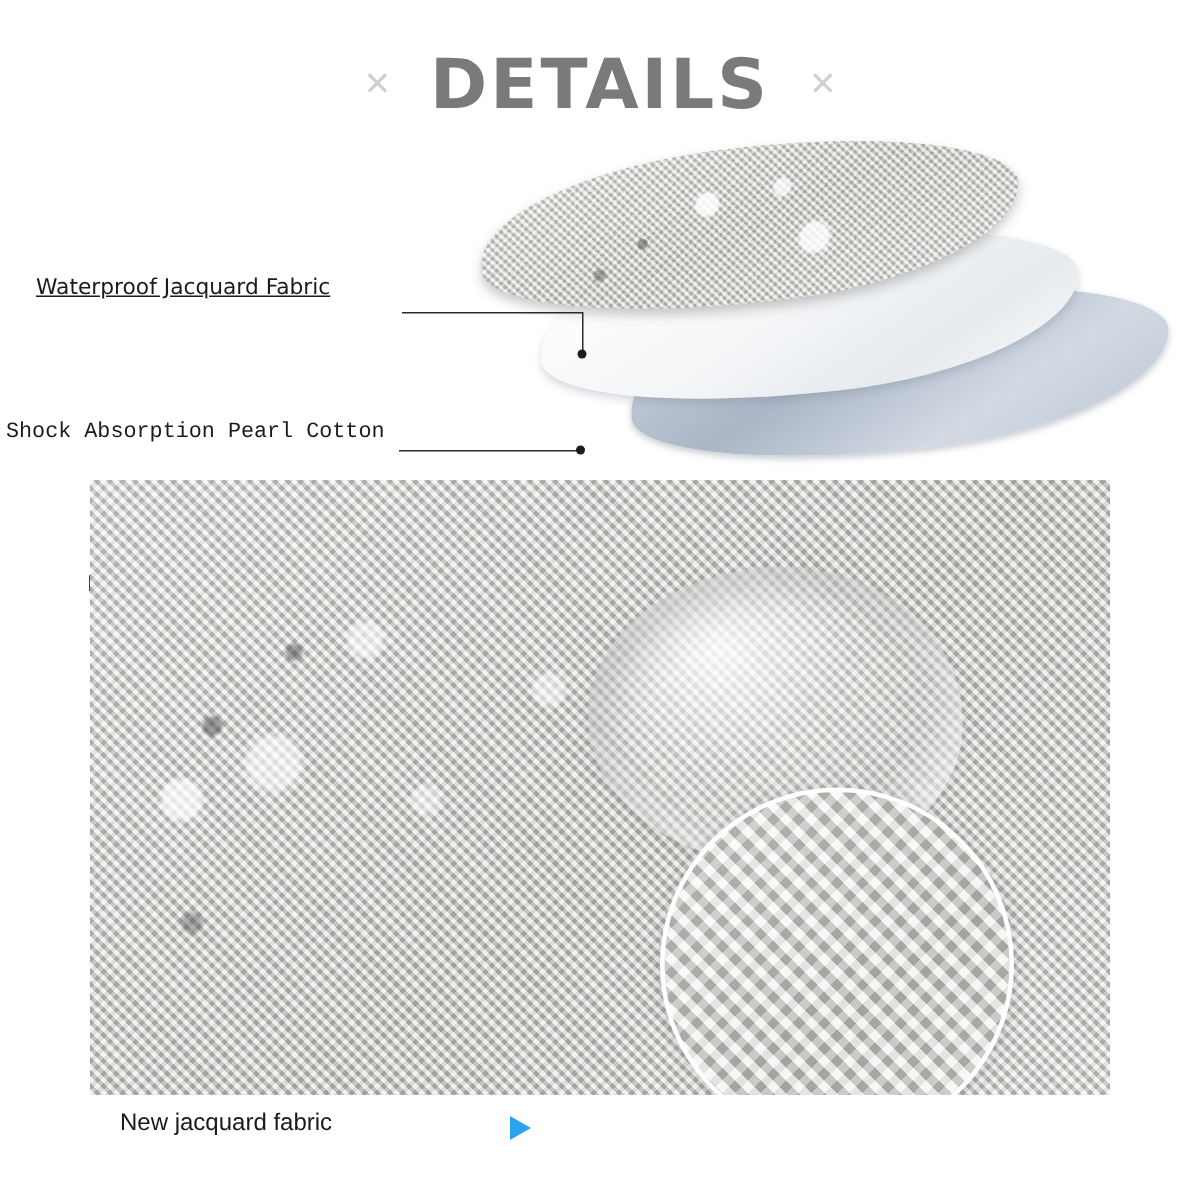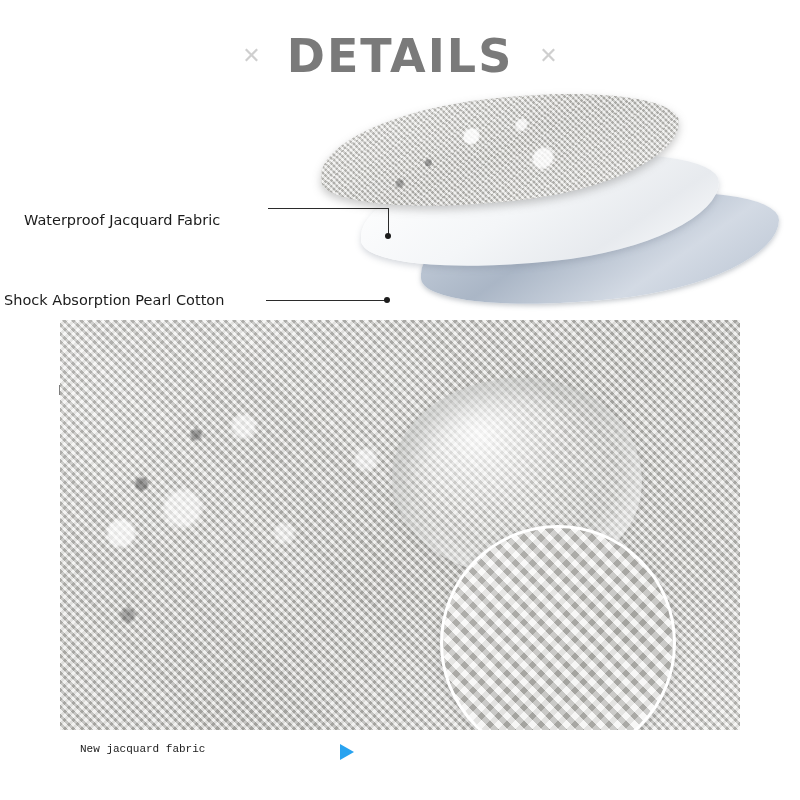--- a/index.html
+++ b/index.html
@@ -106,22 +106,22 @@
   }
 
   
   .callout {
     position: absolute;
     font-size: 14.5px;
     color: #1b1b1b;
     font-family: "DejaVu Sans", sans-serif;
     white-space: nowrap;
   }
-  .callout-1 { left: 24px;  top: 124px; }
-  .callout-2 { left: 4px;   top: 204px; }
+  .callout-1 { left: 24px;  top: 96px; text-decoration: underline; }
+  .callout-2 { left: 4px;   top: 192px; font-family: Liberation Mono, monospace; }
   .callout-3 { left: 58px;  top: 294px; }
 
   .leader {
     position: absolute;
     height: 1px;
     background: #2b2b2b;
   }
   .leader-v {
     position: absolute;
     width: 1px;
@@ -198,23 +198,23 @@
   }
 
   
   .footer {
     position: absolute;
     left: 80px;
     top: 736px;
     width: 640px;
   }
   .footer-line {
-    font-size: 11px;
+    font-size: 16px;
     color: #1a1a1a;
-    font-family: Liberation Mono, monospace;
+    font-family: Liberation Sans, sans-serif;
     line-height: 26px;
     white-space: nowrap;
   }
   .footer-arrow {
     position: absolute;
     left: 340px;
     top: 744px;
     width: 0;
     height: 0;
     border-top: 8px solid transparent;

